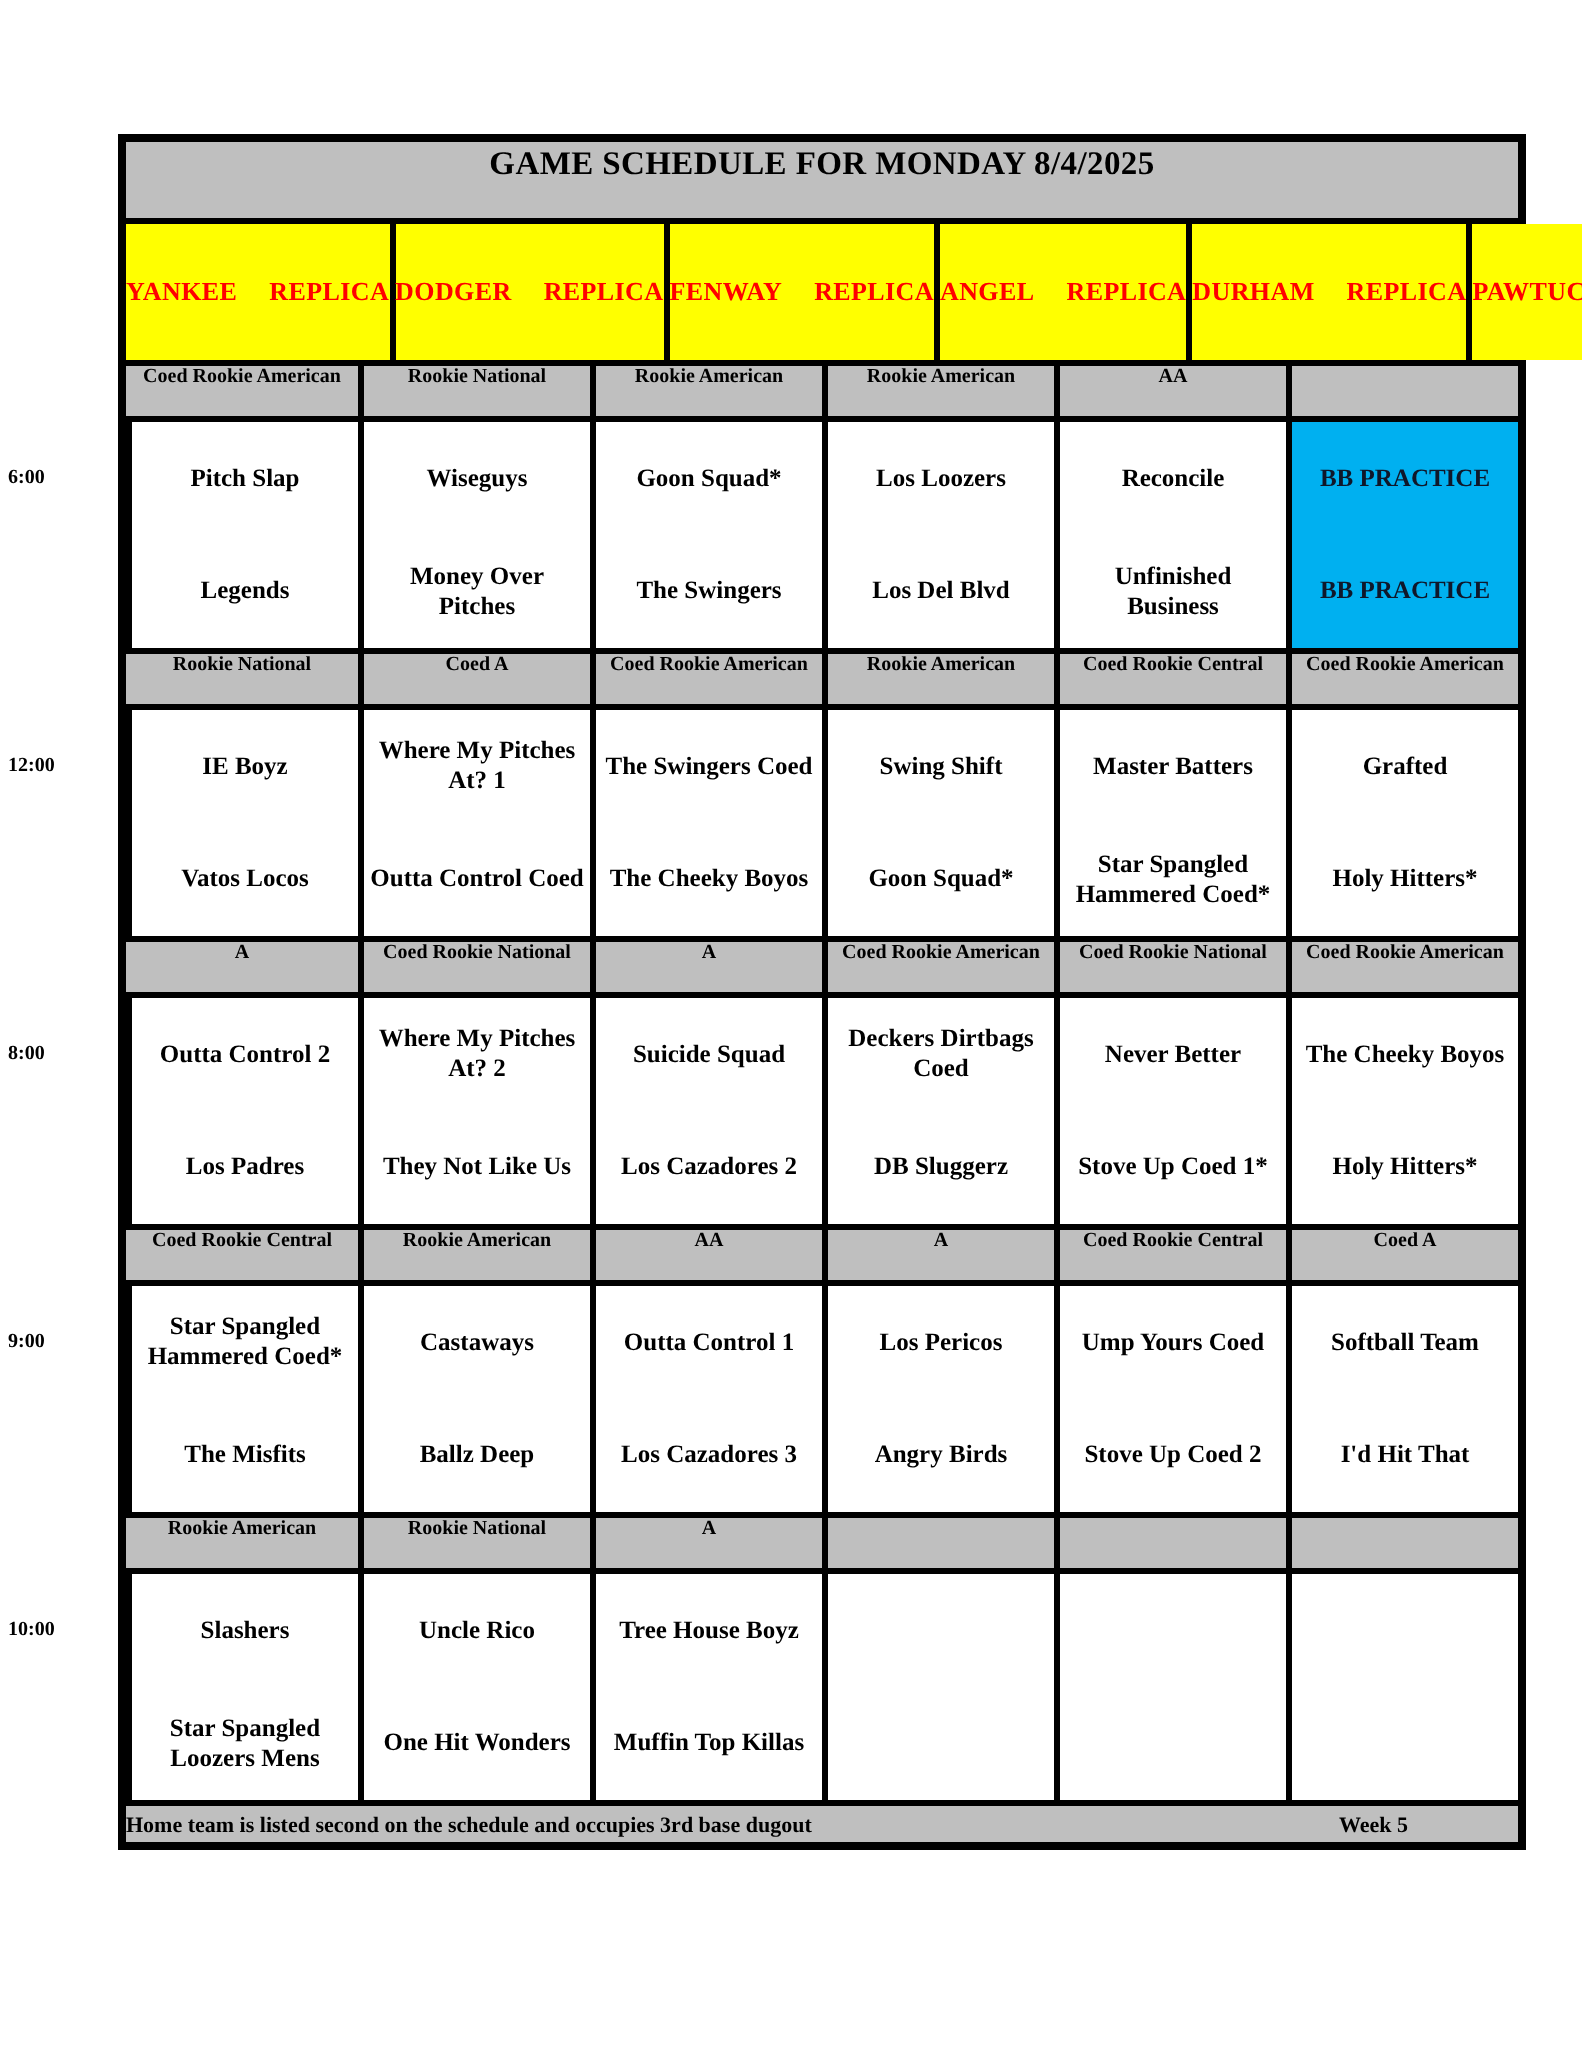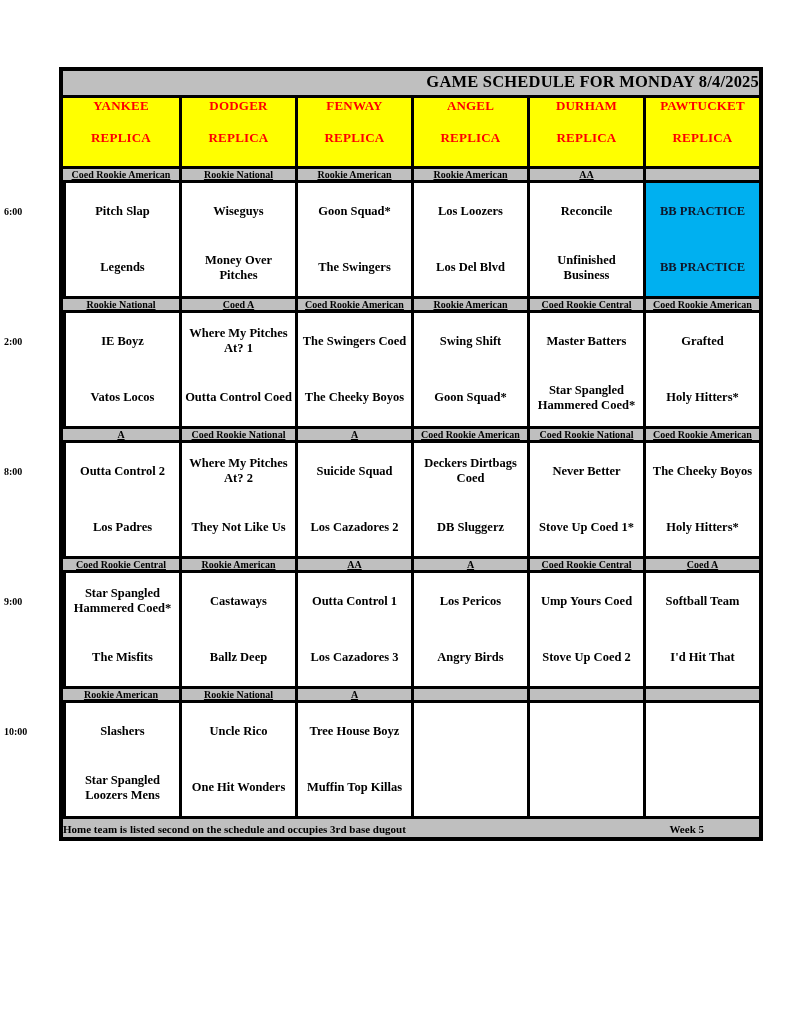--- a/index.html
+++ b/index.html
@@ -18,38 +18,38 @@
     border: 4px solid #000;
     background: #fff;
   }
   .row { border-top: 3px solid #000; }
   .row:first-child { border-top: none; }
   .grid6 { display: grid; grid-template-columns: repeat(6, 1fr); }
   .grid6 > div { border-left: 3px solid #000; }
   .grid6 > div:first-child { border-left: none; }
 
   .title-row {
-    height: 24px; line-height: 22px;
+    height: 38px; line-height: 22px;
     background: #bfbfbf;
-    text-align: right;
+    text-align: center;
     font-size: 16.5px;
     letter-spacing: 0.2px;
   }
   .header-row { height: 71px; }
   .field-cell {
     background: #ffff00;
     color: #ff0000;
     font-size: 13px;
-    display: flex; flex-direction: column;
+    display: flex; flex-direction: row;
     align-items: center; 
     gap: 16px;
     text-align: center;
     letter-spacing: 0.2px;
   }
-  .band-row { height: 14px; text-decoration: underline; }
+  .band-row { height: 28px; }
   .band-cell {
     background: #bfbfbf;
     font-size: 10px;
     line-height: 11.5px;
     text-align: center;
     white-space: nowrap;
     overflow: hidden;
   }
   .hour-row { position: relative; height: 116px; }
   .game-cell {
@@ -156,21 +156,21 @@
 
   <div class="row grid6 band-row">
     <div class="band-cell">Rookie National</div>
     <div class="band-cell">Coed A</div>
     <div class="band-cell">Coed Rookie American</div>
     <div class="band-cell">Rookie American</div>
     <div class="band-cell">Coed Rookie Central</div>
     <div class="band-cell">Coed Rookie American</div>
   </div>
   <div class="row grid6 hour-row">
-    <span class="time-label">2:00</span>
+    <span class="time-label">12:00</span>
     <div class="game-cell">
       <span>IE Boyz</span>
       <span>Vatos Locos</span>
     </div>
     <div class="game-cell">
       <span>Where My Pitches At? 1</span>
       <span>Outta Control Coed</span>
     </div>
     <div class="game-cell">
       <span>The Swingers Coed</span>

